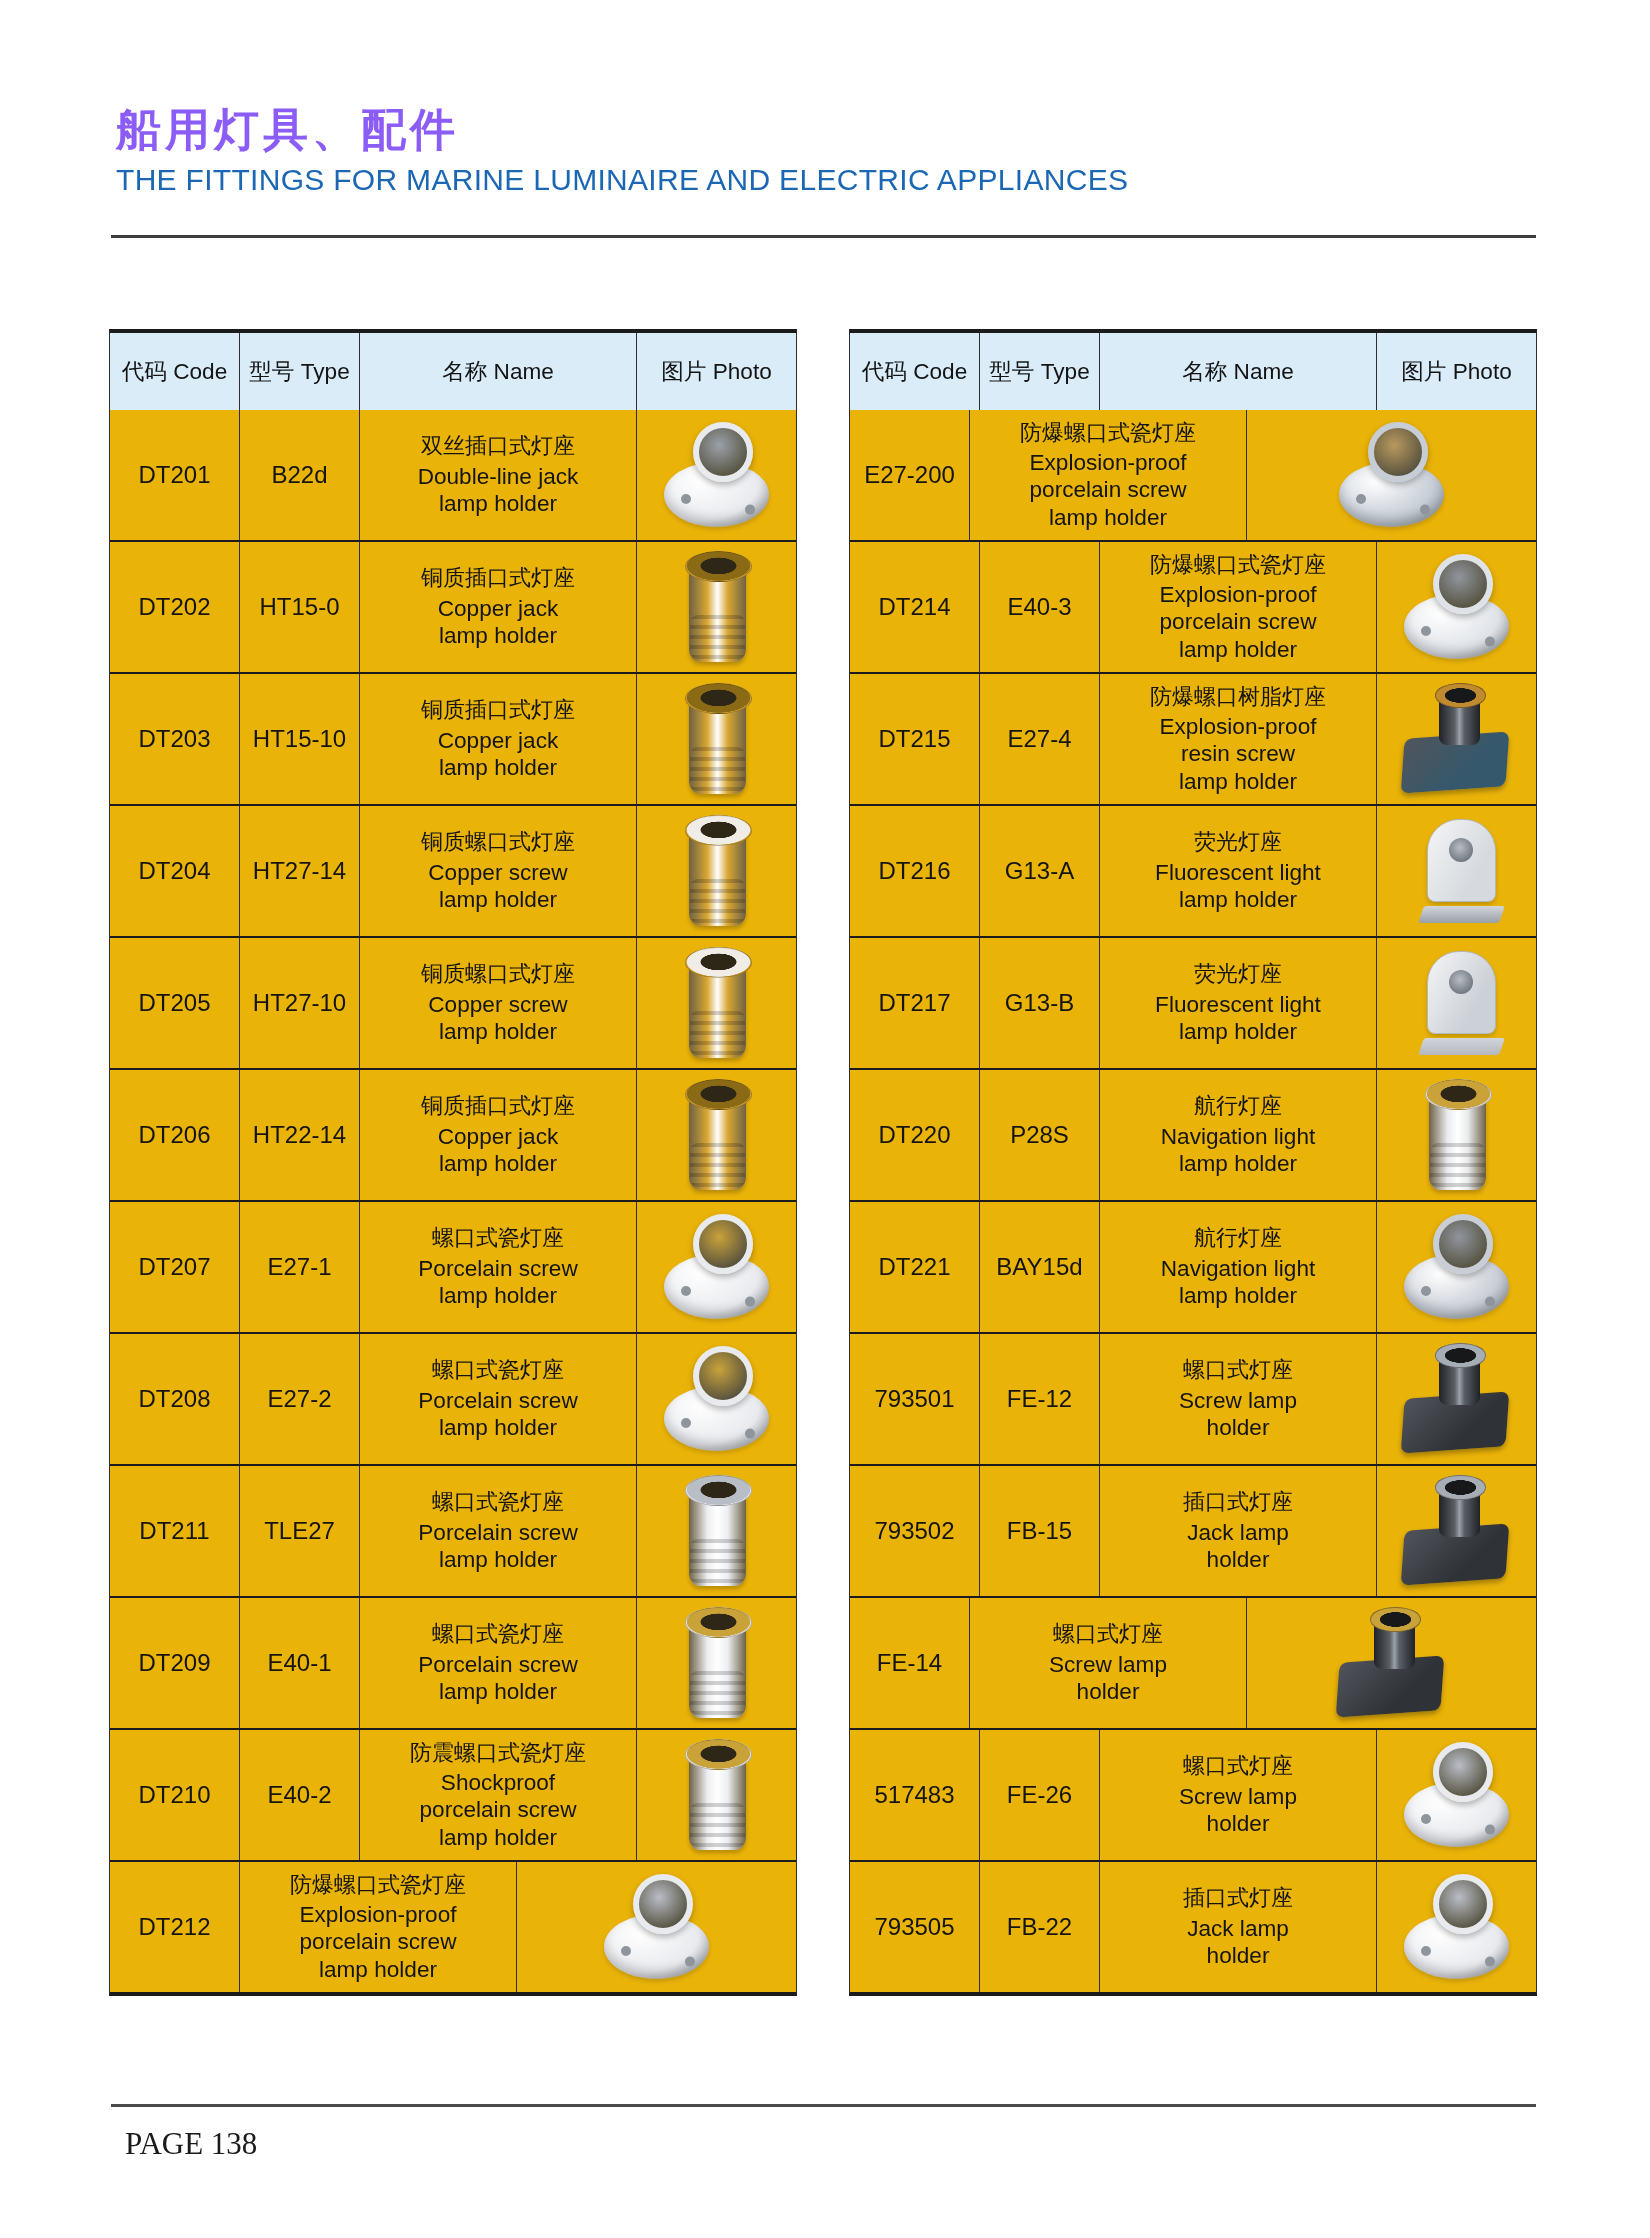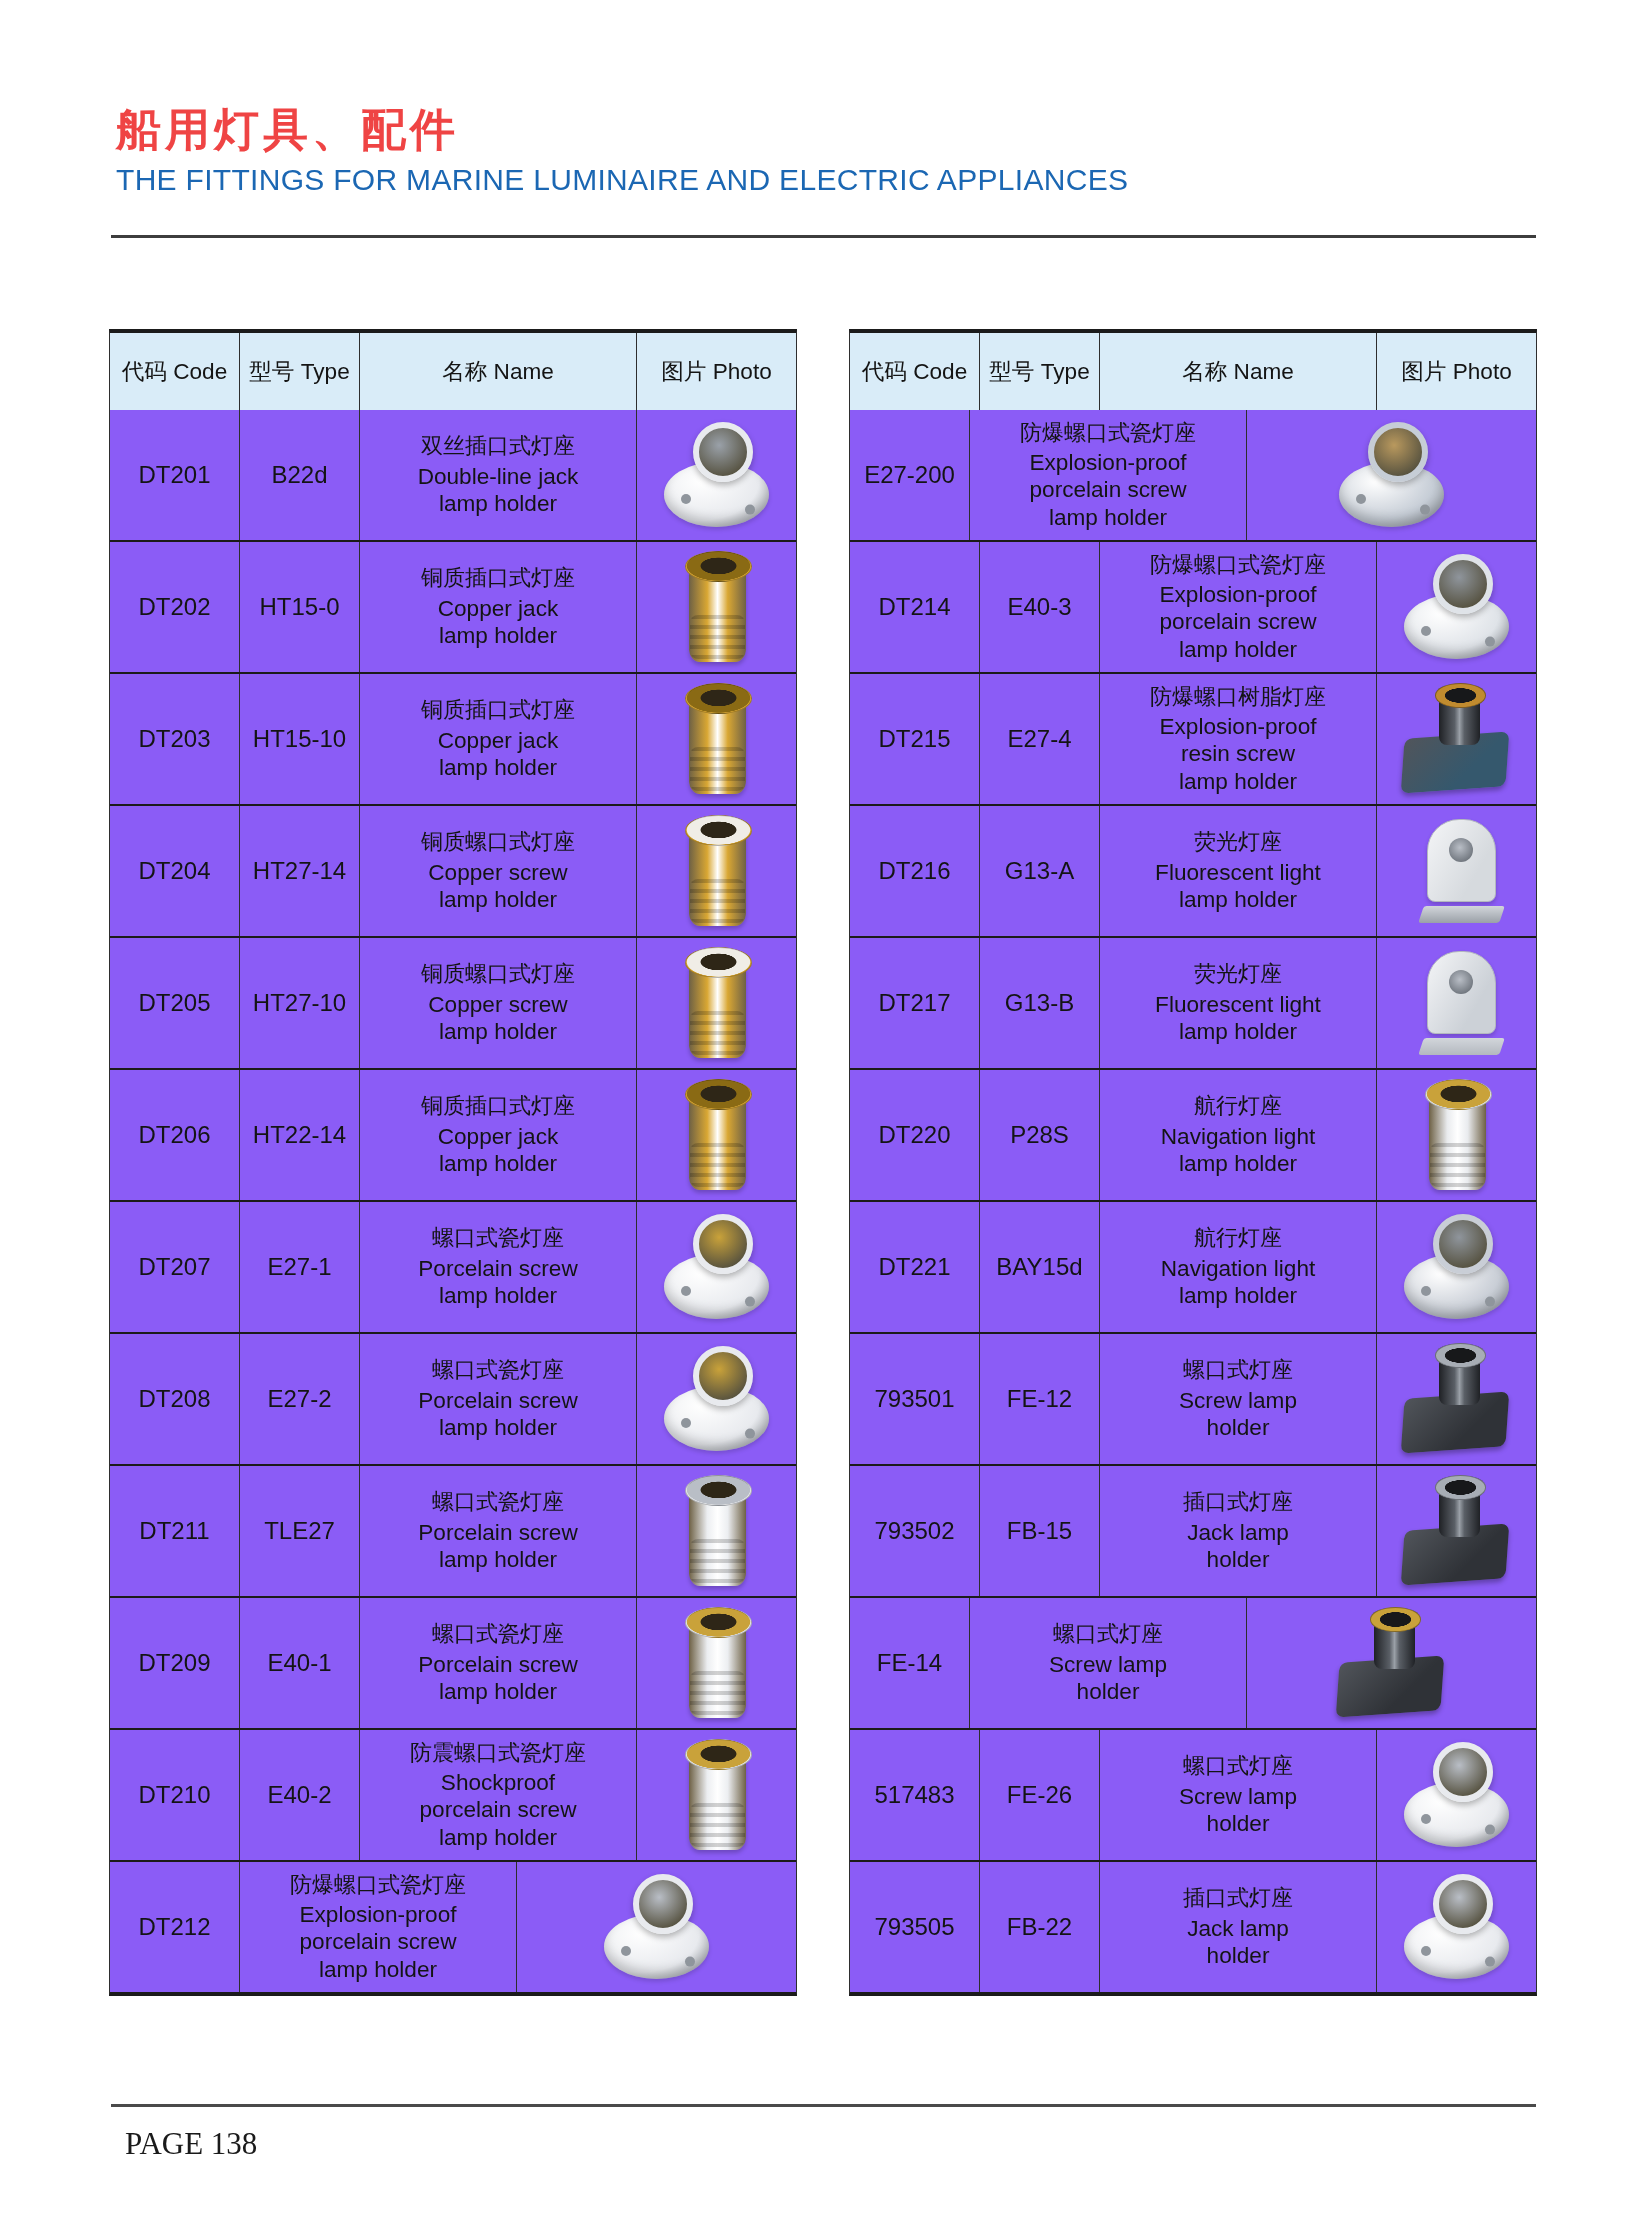--- a/index.html
+++ b/index.html
@@ -2,30 +2,30 @@
 <html style="font-size:10.6px"><head>
 <meta charset="utf-8">
 <style>
   html,body{margin:0;padding:0;background:#ffffff;}
   .page{
     position:relative;width:1650px;height:2239px;background:#fff;
     font-family:"Liberation Sans","DejaVu Sans",sans-serif;color:#1a1a1a;overflow:hidden;
   }
   
   .hdr{position:absolute;left:116px;top:106px;}
-  .title-zh{color:#ef4444;font-size:45px;font-weight:600;letter-spacing:4px;line-height:1.05;}
+  .title-zh{color:#8b5cf6;font-size:45px;font-weight:600;letter-spacing:4px;line-height:1.05;}
   .title-en{color:#1b67b3;font-size:30px;font-weight:500;margin-top:9.3px;letter-spacing:0.3px;}
   .rule-top{position:absolute;left:111px;top:235px;width:1425px;height:3.3px;background:#3d3d3d;}
   
   .tables{position:absolute;left:109px;top:329px;display:flex;gap:52px;}
   .cat-table{
     width:688px;box-sizing:border-box;
     border-top:4.7px solid #1b1b1b;border-bottom:4.7px solid #1b1b1b;
     border-left:1.3px solid #2e2e2e;border-right:1.3px solid #2e2e2e;
-    background:#8b5cf6;
+    background:#eab308;
   }
   .thead{display:flex;height:77px;background:#d9ecf8;}
   .trow{display:flex;height:130px;}
   .trow + .trow{border-top:2.7px solid #1b1b1b;}
   .cell{
     box-sizing:border-box;display:flex;flex-direction:column;align-items:center;justify-content:center;
     text-align:center;border-right:1.3px solid #2e2e2e;
   }
   .cell:last-child{border-right:none;}
   .c-code{width:130px;}

